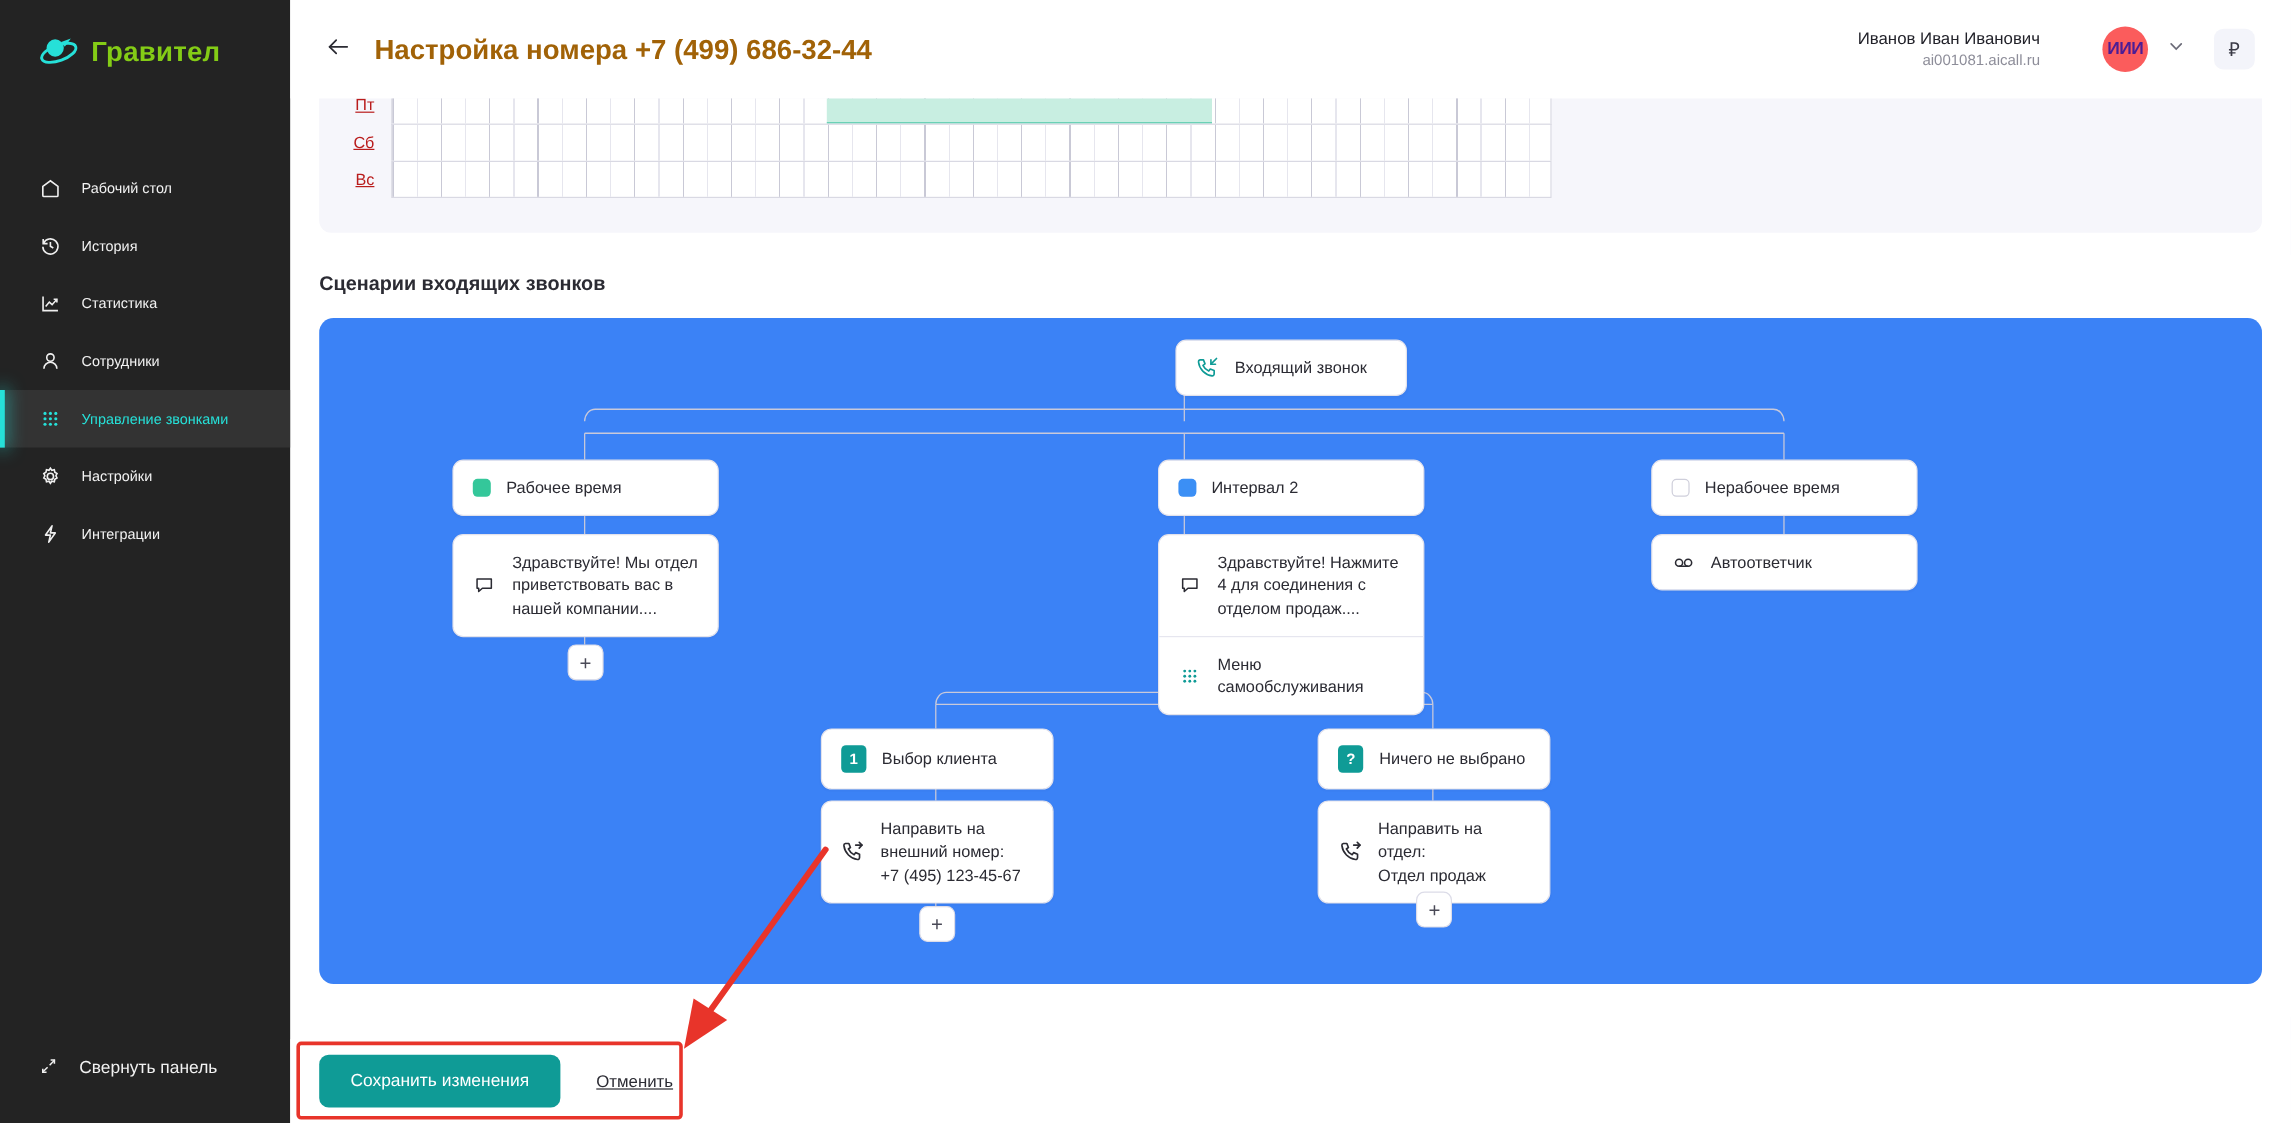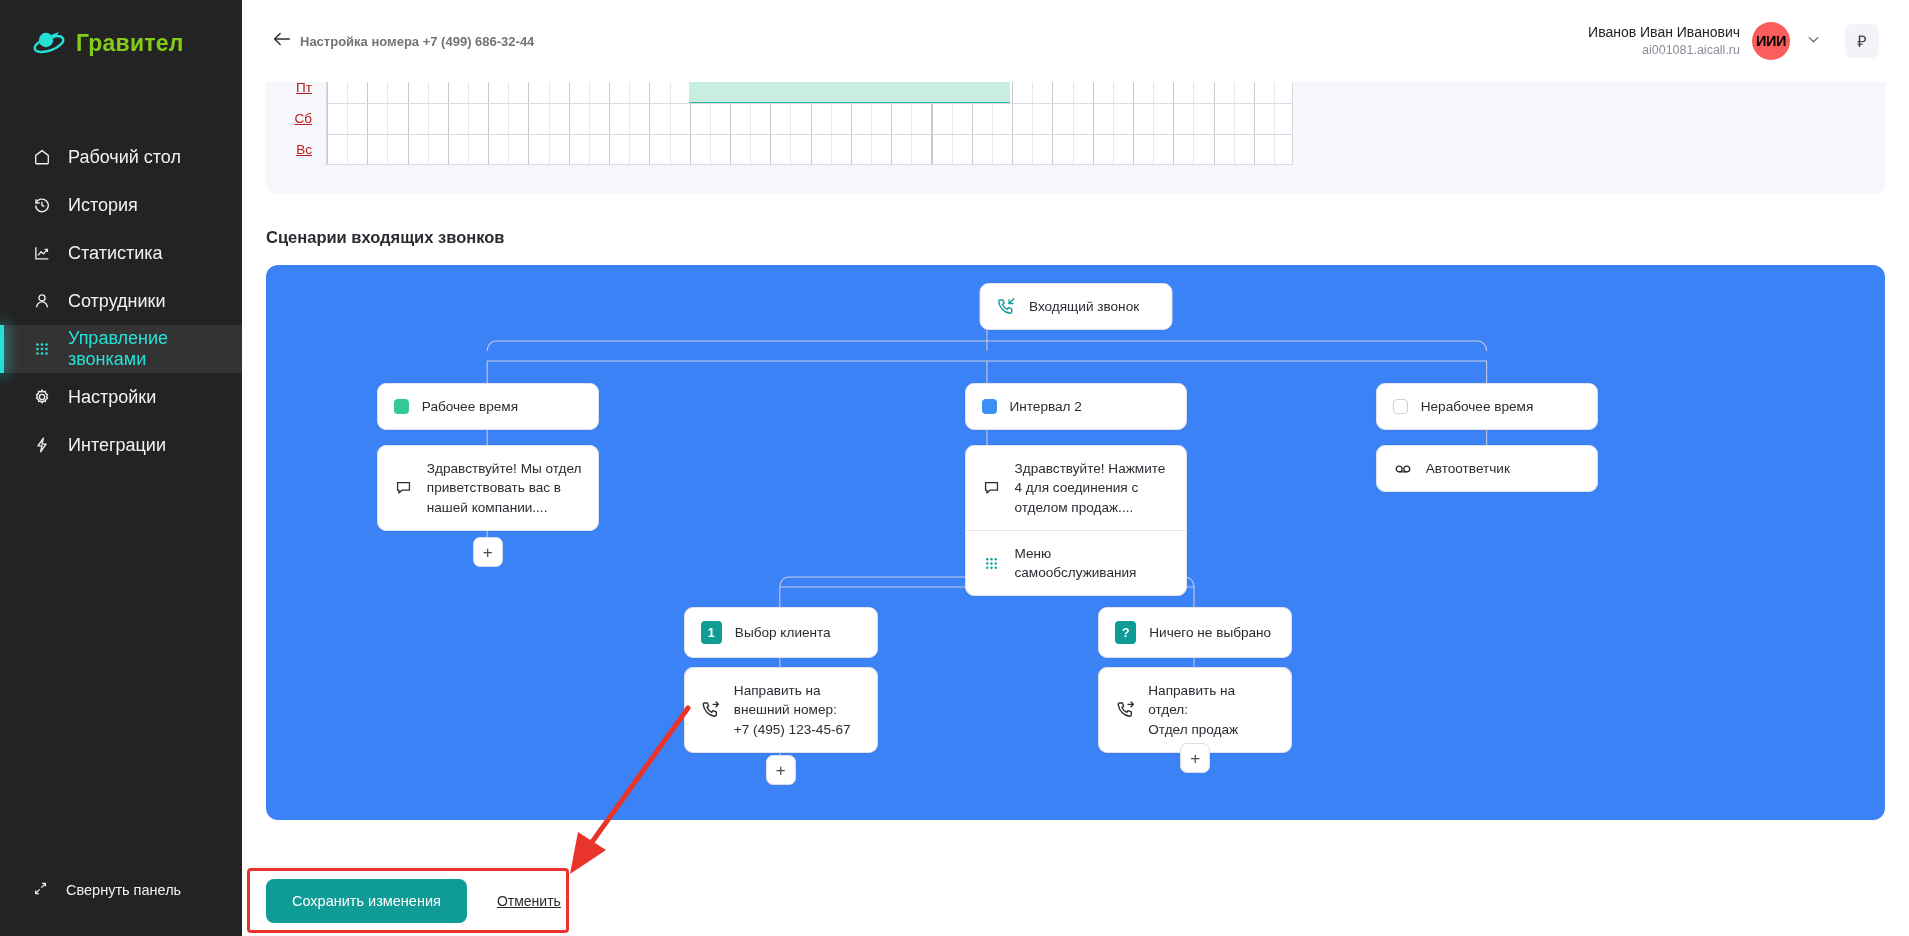--- a/index.html
+++ b/index.html
@@ -16,21 +16,21 @@
     position: relative; flex: 0 0 242px;
   }
   .logo { display: flex; align-items: center; gap: 10px; padding: 26px 0 0 32px; }
   .logo-mark { width: 34px; height: 34px; flex: 0 0 34px; }
   .logo-text { color: #84cc16; font-size: 23px; font-weight: 700; letter-spacing: .2px; }
 
   .nav { margin-top: 73px; }
   .nav-item {
     display: flex; align-items: center; gap: 17px;
     height: 48px; padding-left: 32px; color: #f2f2f2;
-    font-size: 18px; position: relative; cursor: pointer;
+    font-size: 12px; position: relative; cursor: pointer;
   }
   .nav-item .ico { width: 19px; height: 19px; flex: 0 0 19px; display:flex; align-items:center; justify-content:center; }
   .nav-item.active { background: #333333; color: #26e0d8; font-weight: 400; }
   .nav-item.active::before {
     content:""; position: absolute; left: 0; top: 0; bottom: 0;
     width: 4px; background: #26e0d8; box-shadow: 0 0 14px 2px rgba(38,224,216,.6);
   }
   .collapse {
     position: absolute; bottom: 26px; left: 0; right: 0;
     display: flex; align-items: center; gap: 17px; padding-left: 32px;
@@ -41,29 +41,29 @@
   .main { flex: 1; height: 936px; position: relative; background: #fff; display: flex; flex-direction: column; }
 
   .topbar {
     height: 82px; flex: 0 0 82px; display: flex; align-items: center;
     padding: 0 30px 0 22px; background: #fff;
   }
   .back-btn {
     width: 36px; height: 36px; display:flex; align-items:center; justify-content:center;
     cursor: pointer; color: #2b2b33;
   }
-  .page-title { font-size: 13px; color: #737373; }
+  .page-title { font-size: 23px; color: #a16207; margin-left: 12px; }
   .topbar-right { margin-left: auto; display: flex; align-items: center; gap: 12px; }
   .user-block { text-align: right; line-height: 1.35; }
   .user-name { font-size: 14px; color: #22222a; }
   .user-domain { font-size: 12.5px; color: #8d8d99; }
   .avatar {
     width: 38px; height: 38px; border-radius: 50%; background: #fb5c5c;
-    color: #000000; font-size: 14.5px; font-weight: 700; letter-spacing: -0.5px;
-    display: flex; align-items: center; justify-content: center; cursor: pointer;
+    color: #4c1d95; font-size: 14.5px; font-weight: 700; letter-spacing: -0.5px;
+    display: flex; align-items: center; justify-content: center; cursor: pointer; margin-left: 40px;
   }
   .chev { color: #6b6b78; cursor: pointer; padding: 4px; }
   .currency-btn {
     width: 34px; height: 34px; border-radius: 8px; background: #f3f4fa;
     display: flex; align-items: center; justify-content: center;
     font-size: 16px; color: #3a3a46; cursor: pointer; margin-left: 8px;
   }
 
   .content {
     flex: 1; overflow: hidden; position: relative;

